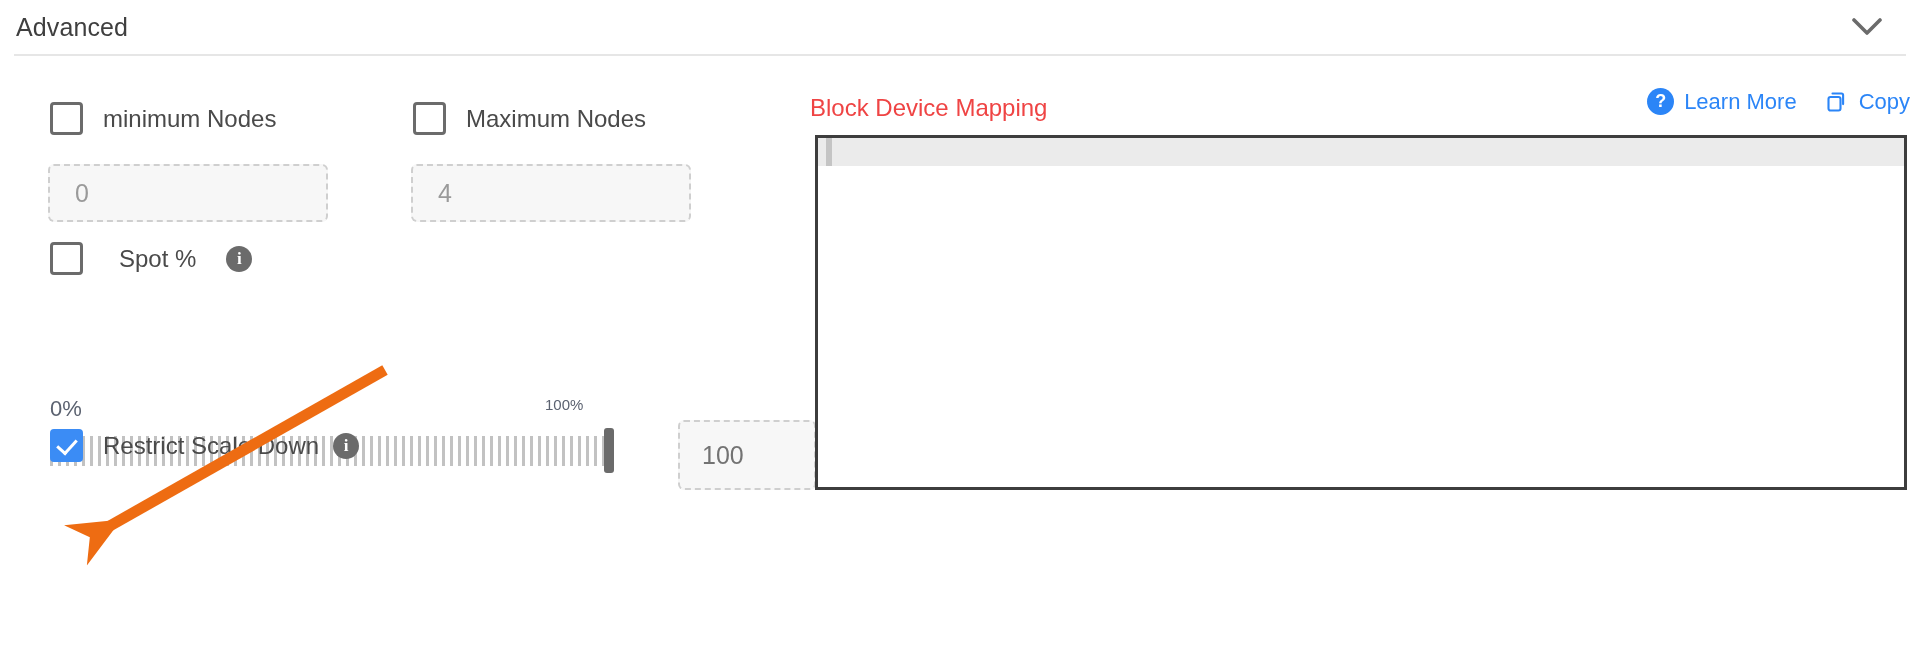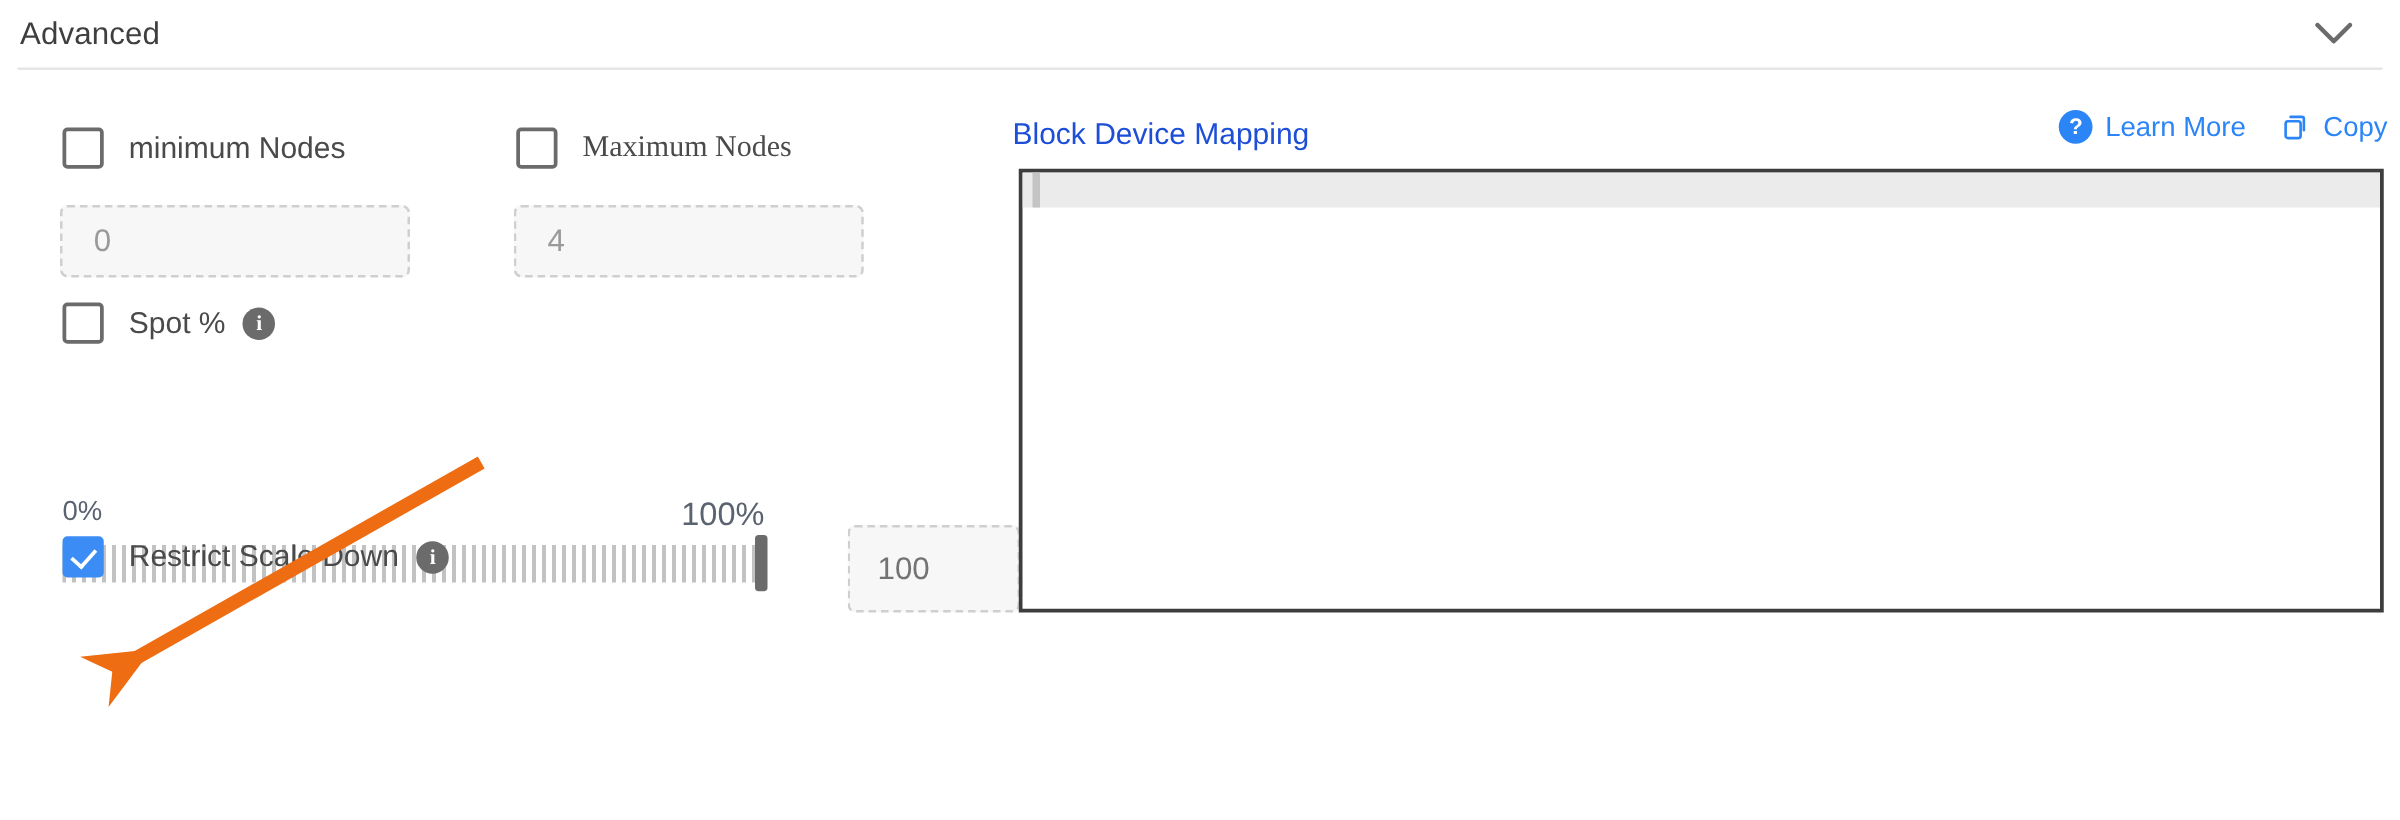--- a/index.html
+++ b/index.html
@@ -153,21 +153,21 @@
     position: absolute;
     left: 0px;
     top: 0px;
     font-size: 22px;
     color: #5b6270;
   }
   .slider-max-label {
     position: absolute;
     left: 495px;
     top: 0px;
-    font-size: 26px;
+    font-size: 15px;
     color: #5b6270;
   }
   .slider-track {
     position: absolute;
     left: 0px;
     top: 40px;
     width: 560px;
     height: 30px;
     background-image: repeating-linear-gradient(
       to right,
@@ -215,21 +215,21 @@
     position: absolute;
     left: 0;
     top: 28px;
     width: 1096px;
     height: 40px;
     display: flex;
     align-items: center;
   }
   .bdm-title {
     font-size: 24px;
-    color: #1d4ed8;
+    color: #ef4444;
   }
   .bdm-actions {
     position: absolute;
     right: 0px;
     top: 28px;
     display: flex;
     align-items: center;
     gap: 28px;
   }
   .link-btn {
@@ -322,30 +322,30 @@
   </div>
   <div class="header-divider"></div>
 
   <div class="left-col">
 
     <div class="cb-row" style="left:50px; top:46px;">
       <div class="checkbox"></div>
       <div class="cb-label">minimum Nodes</div>
     </div>
 
-    <div class="cb-row" style="left:413px; top:46px;font-family:Liberation Serif, serif;">
+    <div class="cb-row" style="left:413px; top:46px;">
       <div class="checkbox"></div>
       <div class="cb-label">Maximum Nodes</div>
     </div>
 
     <div class="num-input" style="left:48px; top:108px; width:280px;">0</div>
 
     <div class="num-input" style="left:411px; top:108px; width:280px;">4</div>
 
-    <div class="cb-row" style="left:50px; top:186px;">
+    <div class="cb-row" style="left:50px; top:186px;gap:16px;">
       <div class="checkbox"></div>
       <div class="cb-label">Spot %</div>
       <div class="info-icon">i</div>
     </div>
 
     <div class="slider-wrap">
       <div class="slider-min-label">0%</div>
       <div class="slider-max-label">100%</div>
       <div class="slider-track"></div>
       <div class="slider-handle"></div>

